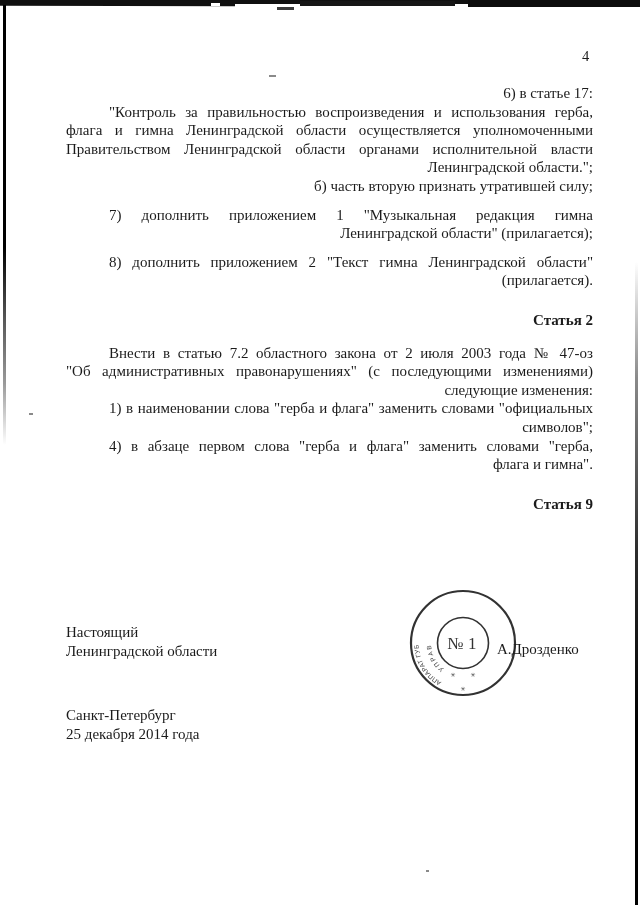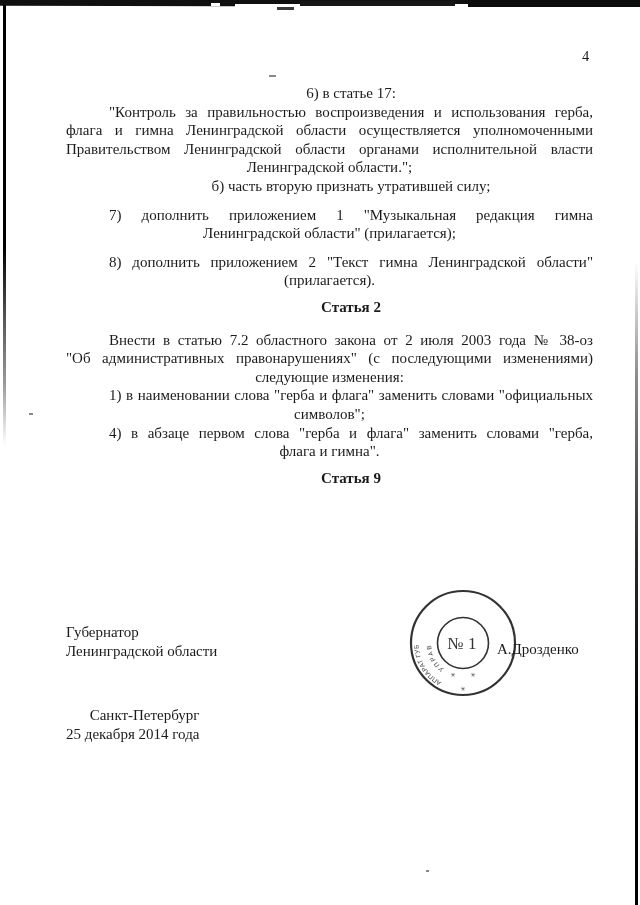--- a/index.html
+++ b/index.html
@@ -23,29 +23,29 @@
   .edge-right{position:absolute;top:262px;left:635px;width:3px;height:643px;
     background:linear-gradient(rgba(255,255,255,0) 0%,#8a8a8a 18%,#2c2c2c 45%,#000 72%,#000 100%);}
   .speck{position:absolute;background:#8a8a8a;}
 
   .pagenum{position:absolute;top:48px;left:582px;font-size:14.5px;}
 
   .doc-body{
     position:absolute;left:66px;top:84px;width:527px;
     font-size:15px;line-height:18.6px;
   }
-  .ln{white-space:nowrap;text-align:center;}
+  .ln{white-space:nowrap;text-align:right;}
   .ln.ind{text-indent:43px;}
   .ln.jl{text-align:justify;text-align-last:justify;}
-  .ln.head{font-weight:bold;margin-top:8px;margin-bottom:14px;}
+  .ln.head{font-weight:bold;margin-top:21px;margin-bottom:14px;}
   .ln.g10{margin-top:10px;}
 
   .sig-role{position:absolute;left:66px;top:623px;font-size:15px;line-height:19px;}
   .sig-name{position:absolute;left:497px;top:641px;font-size:15px;}
-  .footer-block{position:absolute;left:66px;top:706px;font-size:15px;line-height:19.3px;text-align:right;}
+  .footer-block{position:absolute;left:66px;top:706px;font-size:15px;line-height:19.3px;}
 
   .stamp{position:absolute;left:399px;top:579px;width:128px;height:128px;opacity:.9;}
   .stamp text{fill:#1c1c1c;}
 </style>
 </head>
 <body>
 
 <div class="page">
 
   <div class="edge-top"></div>
@@ -67,32 +67,32 @@
       <div class="ln ind jl">"Контроль за правильностью воспроизведения и использования герба,</div>
       <div class="ln jl">флага и гимна Ленинградской области осуществляется уполномоченными</div>
       <div class="ln jl">Правительством Ленинградской области органами исполнительной власти</div>
       <div class="ln">Ленинградской области.";</div>
       <div class="ln ind">б) часть вторую признать утратившей силу;</div>
       <div class="ln ind jl g10">7) дополнить приложением 1 "Музыкальная редакция гимна</div>
       <div class="ln">Ленинградской области" (прилагается);</div>
       <div class="ln ind jl g10">8) дополнить приложением 2 "Текст гимна Ленинградской области"</div>
       <div class="ln">(прилагается).</div>
       <div class="ln ind head">Статья 2</div>
-      <div class="ln ind jl">Внести в статью 7.2 областного закона от 2 июля 2003 года № 38-оз</div>
+      <div class="ln ind jl">Внести в статью 7.2 областного закона от 2 июля 2003 года № 47-оз</div>
       <div class="ln jl">"Об административных правонарушениях" (с последующими изменениями)</div>
       <div class="ln">следующие изменения:</div>
       <div class="ln ind jl">1) в наименовании слова "герба и флага" заменить словами "официальных</div>
       <div class="ln">символов";</div>
       <div class="ln ind jl">4) в абзаце первом слова "герба и флага" заменить словами "герба,</div>
       <div class="ln">флага и гимна".</div>
       <div class="ln ind head">Статья 9</div>
     </div>
 
   <div class="sig-role">
-    <div>Губернатор</div>
+    <div>Настоящий</div>
     <div>Ленинградской области</div>
   </div>
 
   <div class="sig-name">А.Дрозденко</div>
 
   <svg class="stamp" viewBox="0 0 128 128">
     <circle cx="64" cy="64" r="52" fill="none" stroke="#1c1c1c" stroke-width="2.2"></circle>
     <circle cx="64" cy="64" r="25.5" fill="none" stroke="#1c1c1c" stroke-width="1.6"></circle>
     <defs>
       <path id="ring1" d="M 19.5 64 a 44.5 44.5 0 1 1 89 0 a 44.5 44.5 0 1 1 -89 0"></path>

